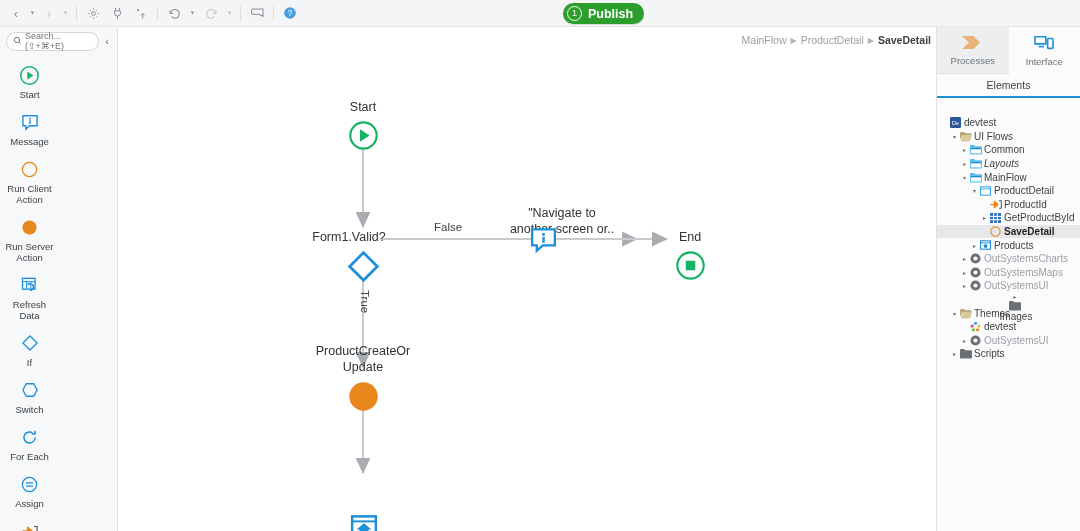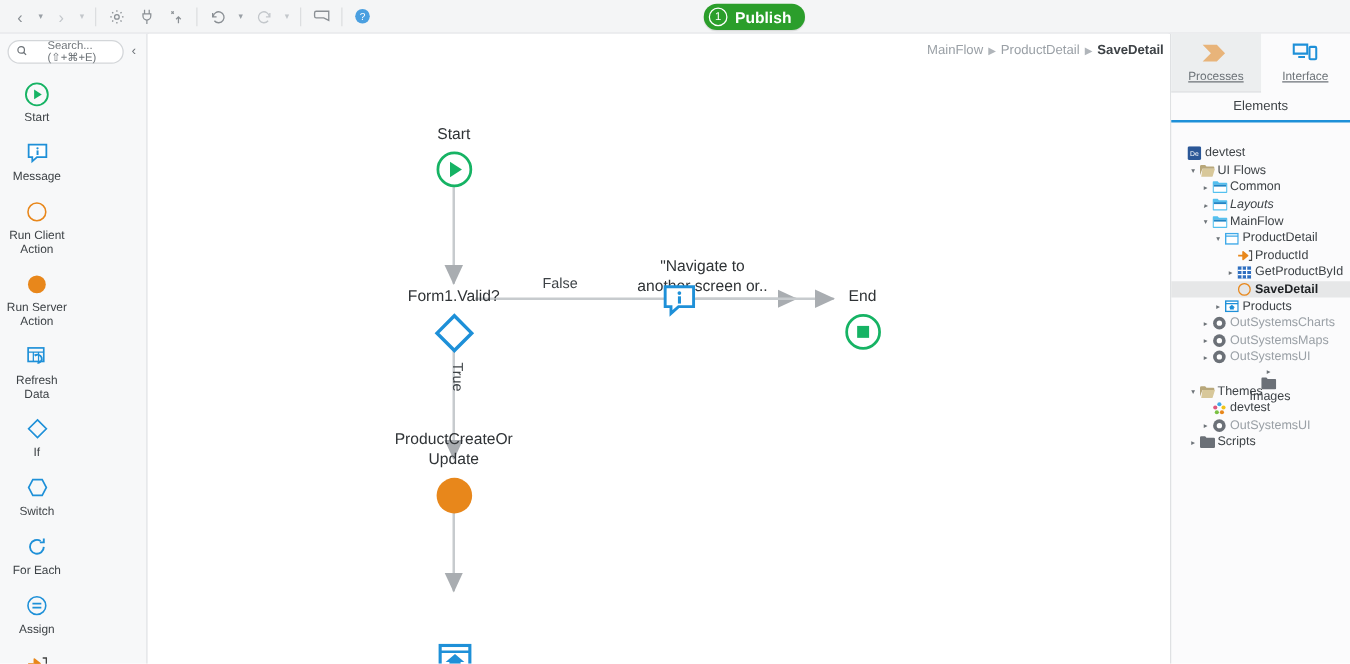--- a/index.html
+++ b/index.html
@@ -48,21 +48,21 @@
   
   #leftpanel {
     position: absolute; left: 0; top: 27px; width: 118px; height: 504px;
     background: #f7f8f9; border-right: 1px solid #e2e4e6;
   }
   #searchrow {
     height: 28px; display: flex; align-items: center; padding: 0 2px 0 6px;
   }
   #searchbox {
     flex: 1; height: 19px; border: 1px solid #d3d6d9; border-radius: 10px;
-    background: #fff; display: flex; align-items: center; gap: 16px;
+    background: #fff; display: flex; align-items: center; gap: 3px;
     padding: 0 6px; font-size: 9px; color: #6d7378;
   }
   #collapse-btn { width: 16px; text-align: center; color: #6d7378; font-size: 11px; }
 
   #palette {
     display: flex; flex-wrap: wrap; padding: 2px 0 0 0;
   }
   .pal-item {
     width: 59px; padding: 6px 2px 4px; text-align: center; cursor: pointer;
   }
@@ -98,21 +98,21 @@
 
   
   #rightpanel {
     position: absolute; left: 936px; top: 27px; width: 144px; height: 504px;
     background: #fbfbfc; border-left: 1px solid #dfe1e3;
   }
   #rp-tabs { display: flex; height: 47px; }
   .rp-tab {
     flex: 1; display: flex; flex-direction: column; align-items: center;
     justify-content: center; gap: 2px; font-size: 9.5px; color: #6d7378;
-    cursor: pointer; border-bottom: 1px solid #dfe1e3; text-decoration: underline;
+    cursor: pointer; border-bottom: 1px solid #dfe1e3;
   }
   .rp-tab.inactive { background: #eceeef; }
   .rp-tab.active { background: #fbfbfc; border-bottom: 1px solid #fbfbfc; }
   #rp-section {
     height: 24px; display: flex; align-items: center; justify-content: center;
     font-size: 10.5px; color: #3d4246;
     border-bottom: 2px solid #1e90d8; background: #fbfbfc;
   }
   #tree { padding-top: 18px; font-size: 10px; color: #3d4246; }
   .tr {
@@ -340,21 +340,21 @@
   </svg>
 
   <div class="node-lbl" style="left:194px; top:72px; width:100px;">Start</div>
   <div style="position:absolute; left:229px; top:93px;">
     <svg width="31" height="31" viewBox="0 0 24 24">
         <circle cx="12" cy="12" r="10.2" fill="#fff" stroke="#16b364" stroke-width="1.7"></circle>
         <path d="M9.3 7.2l7.4 4.8-7.4 4.8z" fill="#16b364"></path>
       </svg>
   </div>
 
-  <div class="node-lbl" style="left:174px; top:202px; width:140px;">Form1.Valid?</div>
+  <div class="node-lbl" style="left:160px; top:202px; width:140px;">Form1.Valid?</div>
   <div style="position:absolute; left:227px; top:222px;">
     <svg width="35" height="35" viewBox="0 0 24 24">
         <path d="M12 2.5L21.5 12 12 21.5 2.5 12z" fill="#fff" stroke="#1e90d8" stroke-width="1.9"></path>
       </svg>
   </div>
 
   <div class="edge-lbl" style="left:315px; top:194px;">False</div>
 
   <div class="edge-lbl vert" style="left:252px; top:263px;">True</div>
 

